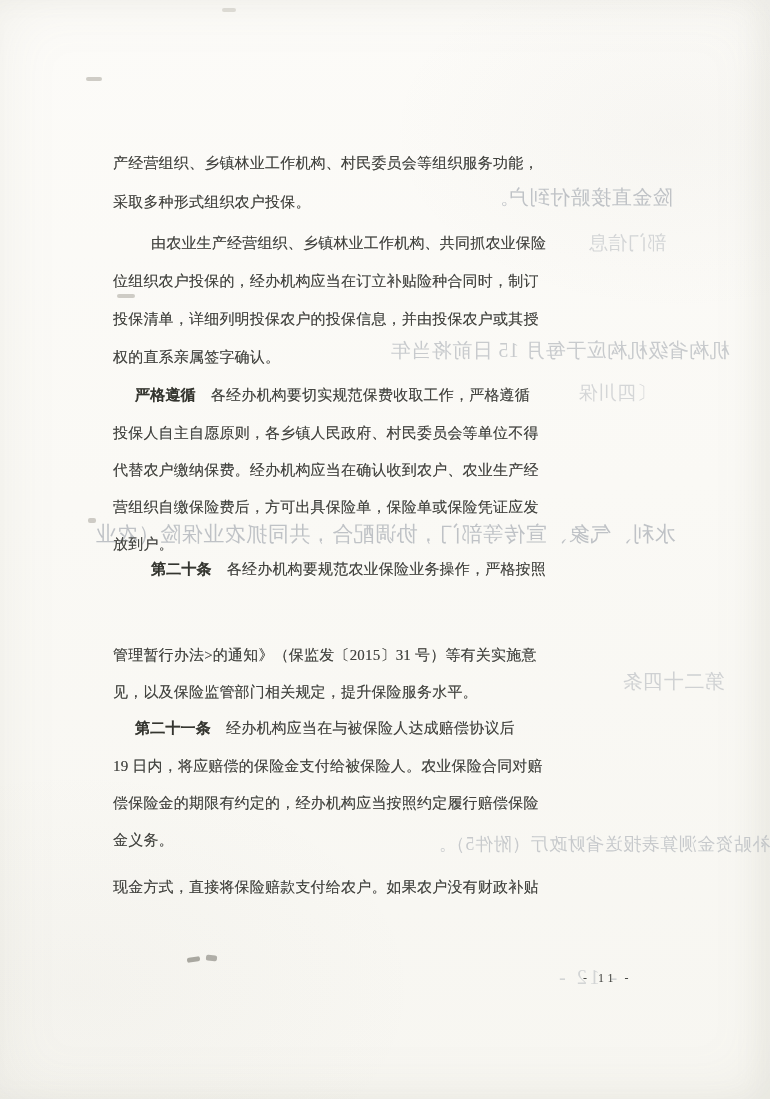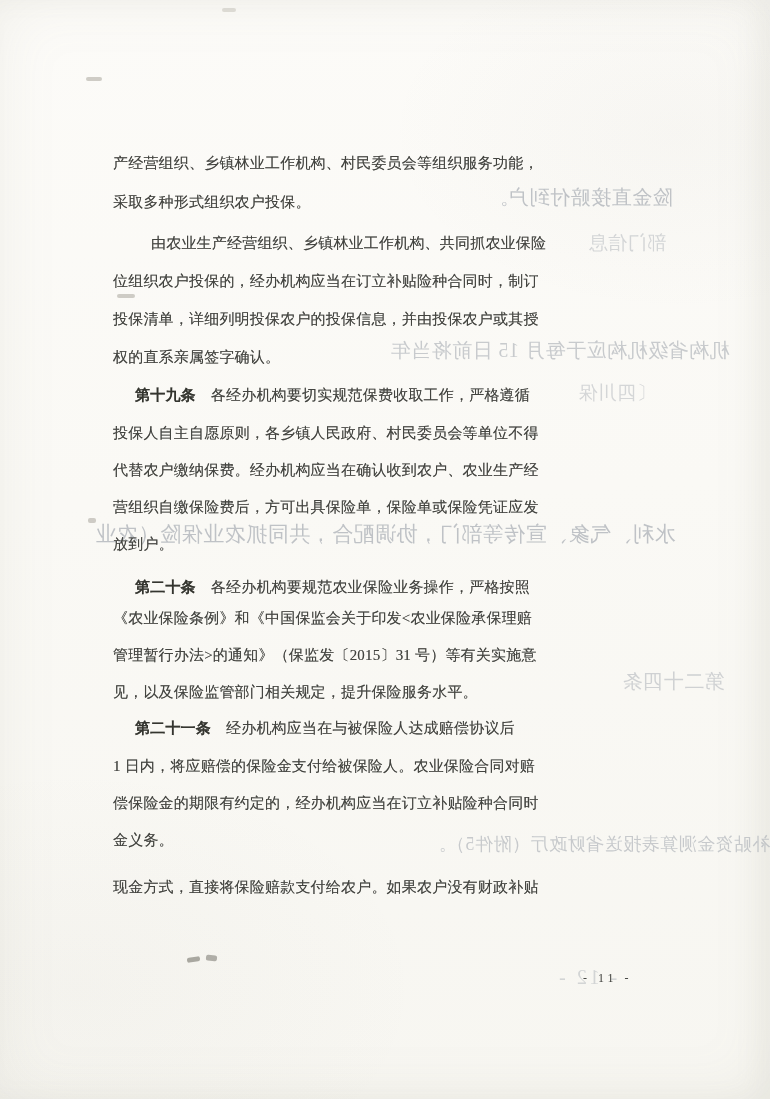--- a/index.html
+++ b/index.html
@@ -61,32 +61,31 @@
   <div class="bleed" style="left:622px;top:668px;opacity:0.50;">第二十四条</div>
   <div class="bleed" style="left:428px;top:832px;opacity:0.60;font-size:18px;">补贴资金测算表报送省财政厅（附件5）。</div>
   <div class="bleed" style="left:556px;top:966px;opacity:0.45;letter-spacing:3px;">- 12 -</div>
 
   <div class="line" style="top:148px;"><span class="head"></span><span>产经营组织、乡镇林业工作机构、村民委员会等组织服务功能，</span></div>
   <div class="line" style="top:187px;"><span class="head"></span><span>采取多种形式组织农户投保。</span></div>
   <div class="line indent-body" style="top:228px;"><span class="head"></span><span>由农业生产经营组织、乡镇林业工作机构、共同抓农业保险</span></div>
   <div class="line" style="top:266px;"><span class="head"></span><span>位组织农户投保的，经办机构应当在订立补贴险种合同时，制订</span></div>
   <div class="line" style="top:304px;"><span class="head"></span><span>投保清单，详细列明投保农户的投保信息，并由投保农户或其授</span></div>
   <div class="line" style="top:342px;"><span class="head"></span><span>权的直系亲属签字确认。</span></div>
-  <div class="line indent-article" style="top:380px;"><span class="head">第十九条</span><span>各经办机构要切实规范保费收取工作，严格遵循</span></div>
+  <div class="line indent-article" style="top:380px;"><span class="head">严格遵循</span><span>各经办机构要切实规范保费收取工作，严格遵循</span></div>
   <div class="line" style="top:418px;"><span class="head"></span><span>投保人自主自愿原则，各乡镇人民政府、村民委员会等单位不得</span></div>
   <div class="line" style="top:455px;"><span class="head"></span><span>代替农户缴纳保费。经办机构应当在确认收到农户、农业生产经</span></div>
   <div class="line" style="top:492px;"><span class="head"></span><span>营组织自缴保险费后，方可出具保险单，保险单或保险凭证应发</span></div>
   <div class="line" style="top:529px;"><span class="head"></span><span>放到户。</span></div>
-  <div class="line indent-article" style="top:572px;"><span class="head">第二十条</span><span>各经办机构要规范农业保险业务操作，严格按照</span></div>
-  <div class="line" style="top:603px;"><span class="head"></span><span>《农业保险条例》和《中国保监会关于印发&lt;农业保险承保理赔</span></div>
+  <div class="line indent-article" style="top:554px;margin-left:16px;"><span class="head">第二十条</span><span>各经办机构要规范农业保险业务操作，严格按照</span></div>
   <div class="line" style="top:640px;"><span class="head"></span><span>管理暂行办法&gt;的通知》（保监发〔2015〕31 号）等有关实施意</span></div>
   <div class="line" style="top:677px;"><span class="head"></span><span>见，以及保险监管部门相关规定，提升保险服务水平。</span></div>
   <div class="line indent-article" style="top:713px;"><span class="head">第二十一条</span><span>经办机构应当在与被保险人达成赔偿协议后</span></div>
-  <div class="line" style="top:751px;"><span class="head"></span><span>1 日内，将应赔偿的保险金支付给被保险人。农业保险合同对赔</span></div>
-  <div class="line" style="top:788px;"><span class="head"></span><span>偿保险金的期限有约定的，经办机构应当在订立补贴险种合同时</span></div>
+  <div class="line" style="top:751px;"><span class="head"></span><span>19 日内，将应赔偿的保险金支付给被保险人。农业保险合同对赔</span></div>
+  <div class="line" style="top:788px;"><span class="head"></span><span>偿保险金的期限有约定的，经办机构应当按照约定履行赔偿保险</span></div>
   <div class="line" style="top:825px;"><span class="head"></span><span>金义务。</span></div>
   <div class="line" style="top:872px;text-align:right;"><span class="head"></span><span>现金方式，直接将保险赔款支付给农户。如果农户没有财政补贴</span></div>
 
   <div class="pageno">- 11 -</div>
 
   <div class="smudge" style="left:187px;top:957px;width:13px;height:5px;opacity:0.55;transform:rotate(-8deg);"></div>
   <div class="smudge" style="left:206px;top:955px;width:11px;height:6px;opacity:0.5;transform:rotate(6deg);"></div>
   <div class="speck" style="left:86px;top:77px;width:16px;height:4px;"></div>
   <div class="speck" style="left:117px;top:294px;width:18px;height:4px;"></div>
   <div class="speck" style="left:88px;top:518px;width:8px;height:5px;"></div>

